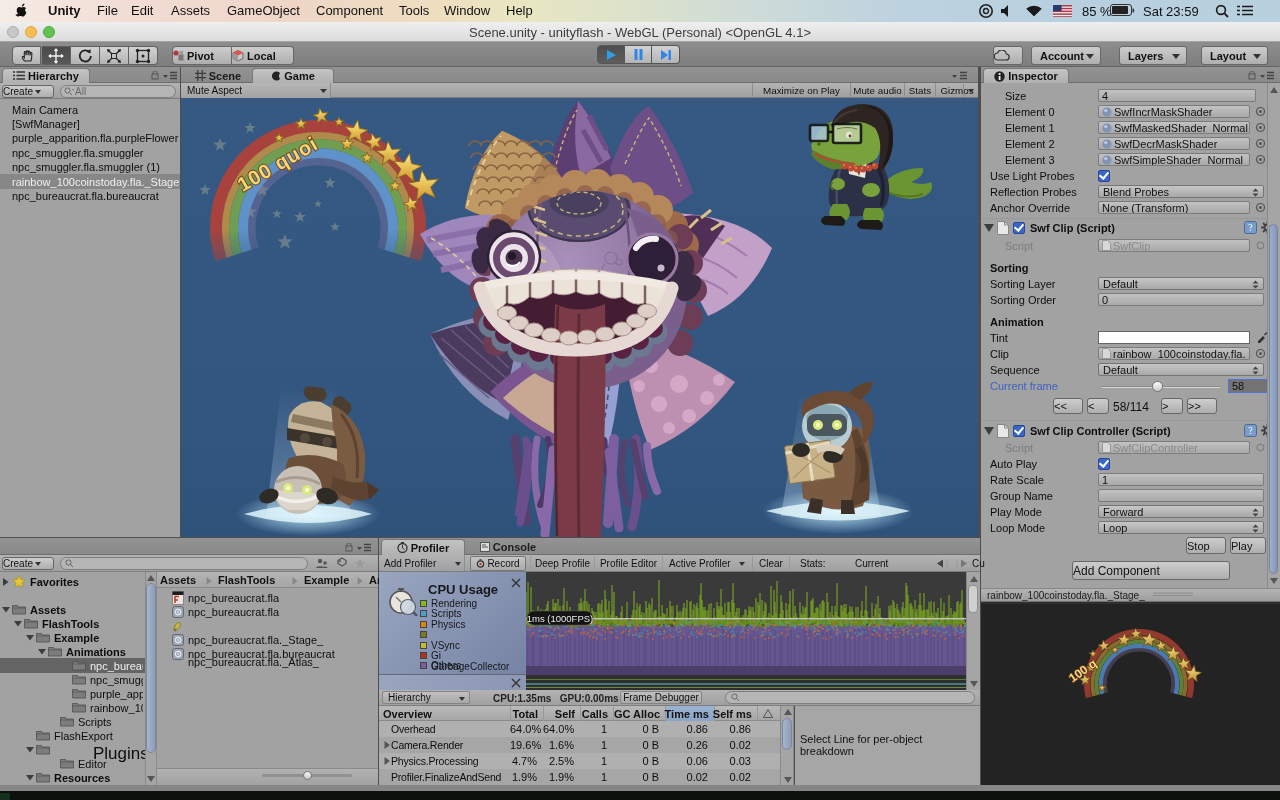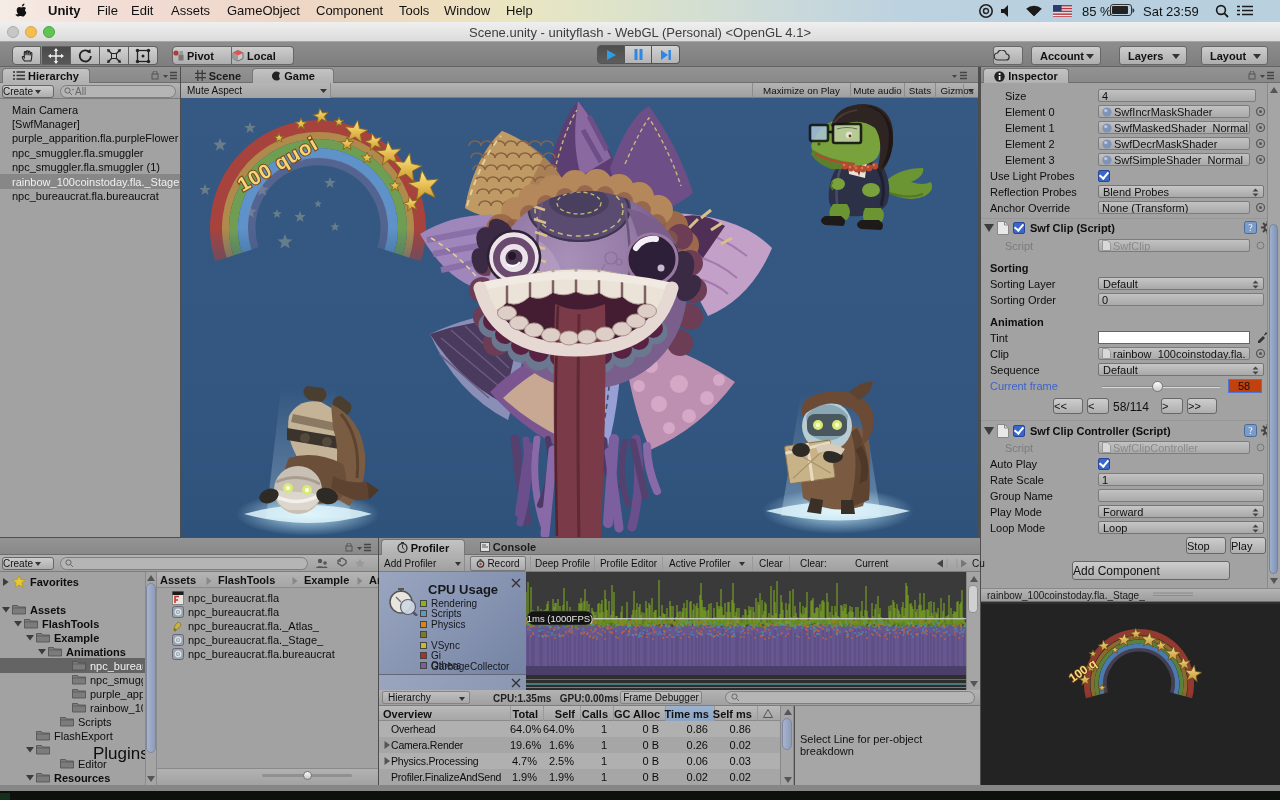--- a/index.html
+++ b/index.html
@@ -710,21 +710,21 @@
       <circle cx="5.5" cy="5.5" r="1.5" fill="#555"></circle>
     </svg>
 <div class="lbl" style="left:990px;top:364px;color:#0e0e0e;font-weight:normal;font-size:11px">Sequence</div>
 <div class="drop" style="left:1098px;top:363px;width:166px;height:13px;">Default
     <svg style="position:absolute;right:4px;top:2px" width="7" height="9" viewBox="0 0 7 9">
         <path d="M0.5 3.5 3.5 0.5 6.5 3.5z M0.5 5.5 3.5 8.5 6.5 5.5z" fill="#444"></path>
       </svg></div>
 <div class="lbl" style="left:990px;top:380px;color:#3f62c8;font-weight:normal;font-size:11px">Current frame</div>
 <div class="abs" style="left:1102px;top:386px;width:118px;height:2px;background:#8a8a8a;border-bottom:1px solid #d8d8d8;"></div>
 <div class="abs" style="left:1152px;top:381px;width:11px;height:11px;border-radius:50%;background:linear-gradient(#fdfdfd,#c9c9c9);border:1px solid #777;"></div>
-<div class="abs" style="left:1228px;top:379px;width:34px;height:14px;background:#c2410c;border:1px solid #4f74d8;font-size:11px;color:#111;padding-left:9px;">58</div>
+<div class="abs" style="left:1228px;top:379px;width:51px;height:14px;background:#737373;border:1px solid #4f74d8;font-size:11px;color:#111;padding-left:3px;">58</div>
 <div class="abs btn" style="left:1053px;top:398px;width:30px;height:16px;font-size:11px;">&lt;&lt;</div>
 <div class="abs btn" style="left:1087px;top:398px;width:22px;height:16px;font-size:11px;">&lt;</div>
 <div class="abs" style="left:1113px;top:400px;font-size:12px;color:#111;">58/114</div>
 <div class="abs btn" style="left:1161px;top:398px;width:22px;height:16px;font-size:11px;">&gt;</div>
 <div class="abs btn" style="left:1187px;top:398px;width:30px;height:16px;font-size:11px;">&gt;&gt;</div>
 <div class="sep" style="top:420px;left:981px;width:299px;"></div>
 <svg class="abs" style="left:984px;top:427px" width="10" height="8" viewBox="0 0 10 8">
       <path d="M0 0h10L5 8z" fill="#3c3c3c"></path>
     </svg>
 <svg class="abs" style="left:997px;top:424px" width="12" height="14" viewBox="0 0 12 14">
@@ -978,21 +978,21 @@
 <svg class="abs" style="left:172px;top:606px" width="12" height="12" viewBox="0 0 12 12">
       <rect x="0.5" y="0.5" width="11" height="11" rx="2" fill="#9aa4ae" stroke="#667"></rect>
       <circle cx="6" cy="6" r="2.8" fill="none" stroke="#dde4ea" stroke-width="1.4"></circle>
       <circle cx="6" cy="6" r="1" fill="#dde4ea"></circle>
     </svg>
 <div class="abs" style="left:188px;top:606px;font-size:11px;color:#0d0d0d;white-space:nowrap;">npc_bureaucrat.fla</div>
 <svg class="abs" style="left:172px;top:620px" width="12" height="12" viewBox="0 0 12 12">
       <path d="M2 10c0-4 2-7 5-8l2 2c-1 4-4 6-7 6z" fill="#c8b24a" stroke="#857518" stroke-width="0.8"></path>
       <circle cx="3" cy="10" r="1.4" fill="#857518"></circle>
     </svg>
-<div class="abs" style="left:188px;top:620px;font-size:11px;color:#0d0d0d;white-space:nowrap;">npc_bureaucrat.fla._Atlas_</div>
+<div class="abs" style="left:188px;top:656px;font-size:11px;color:#0d0d0d;white-space:nowrap;">npc_bureaucrat.fla._Atlas_</div>
 <svg class="abs" style="left:172px;top:634px" width="12" height="12" viewBox="0 0 12 12">
       <rect x="0.5" y="0.5" width="11" height="11" rx="2" fill="#9aa4ae" stroke="#667"></rect>
       <circle cx="6" cy="6" r="2.8" fill="none" stroke="#dde4ea" stroke-width="1.4"></circle>
       <circle cx="6" cy="6" r="1" fill="#dde4ea"></circle>
     </svg>
 <div class="abs" style="left:188px;top:634px;font-size:11px;color:#0d0d0d;white-space:nowrap;">npc_bureaucrat.fla._Stage_</div>
 <svg class="abs" style="left:172px;top:648px" width="12" height="12" viewBox="0 0 12 12">
       <rect x="0.5" y="0.5" width="11" height="11" rx="2" fill="#9aa4ae" stroke="#667"></rect>
       <circle cx="6" cy="6" r="2.8" fill="none" stroke="#dde4ea" stroke-width="1.4"></circle>
       <circle cx="6" cy="6" r="1" fill="#dde4ea"></circle>
@@ -1023,21 +1023,21 @@
         <path d="M3.5 0.8h2" stroke="#333" stroke-width="1.2"></path>
         <circle cx="4.5" cy="5" r="1.2" fill="#c03a2a"></circle>
       </svg>Record</div>
 <div class="abs" style="left:530px;top:556px;width:64px;height:15px;border-left:1px solid #999;font-size:10px;color:#111;display:flex;align-items:center;justify-content:center;">Deep Profile</div>
 <div class="abs" style="left:594px;top:556px;width:68px;height:15px;border-left:1px solid #999;font-size:10px;color:#111;display:flex;align-items:center;justify-content:center;">Profile Editor</div>
 <div class="abs" style="left:662px;top:556px;width:88px;height:15px;border-left:1px solid #999;font-size:10px;color:#111;display:flex;align-items:center;padding-left:6px;">Active Profiler
 <svg style="position:absolute;right:5px;top:6px" width="6" height="4" viewBox="0 0 6 4">
         <path d="M0 0h6L3 4z" fill="#333"></path>
       </svg></div>
 <div class="abs" style="left:752px;top:556px;width:38px;height:15px;border-left:1px solid #999;border-right:1px solid #999;font-size:10px;color:#111;display:flex;align-items:center;justify-content:center;">Clear</div>
-<div class="abs" style="left:800px;top:558px;font-size:10px;color:#111;">Clear:</div>
+<div class="abs" style="left:800px;top:558px;font-size:10px;color:#111;">Stats:</div>
 <div class="abs" style="left:855px;top:558px;font-size:10px;color:#111;">Current</div>
 <svg class="abs" style="left:935px;top:559px" width="34" height="9" viewBox="0 0 34 9">
       <path d="M8 0.5 2 4.5l6 4z" fill="#444"></path>
       <path d="M26 0.5l6 4-6 4z" fill="#777"></path>
       <path d="M12 0v9" stroke="#999"></path>
       <path d="M22 0v9" stroke="#999"></path>
     </svg>
 <div class="abs" style="left:972px;top:558px;font-size:10px;color:#111;">Cu</div>
 <div class="abs" style="left:379px;top:572px;width:147px;height:103px;background:linear-gradient(135deg,#9aa6c0,#7583a4);border-bottom:1px solid #667;"></div>
 <svg class="abs" style="left:388px;top:586px" width="30" height="30" viewBox="0 0 30 30">

